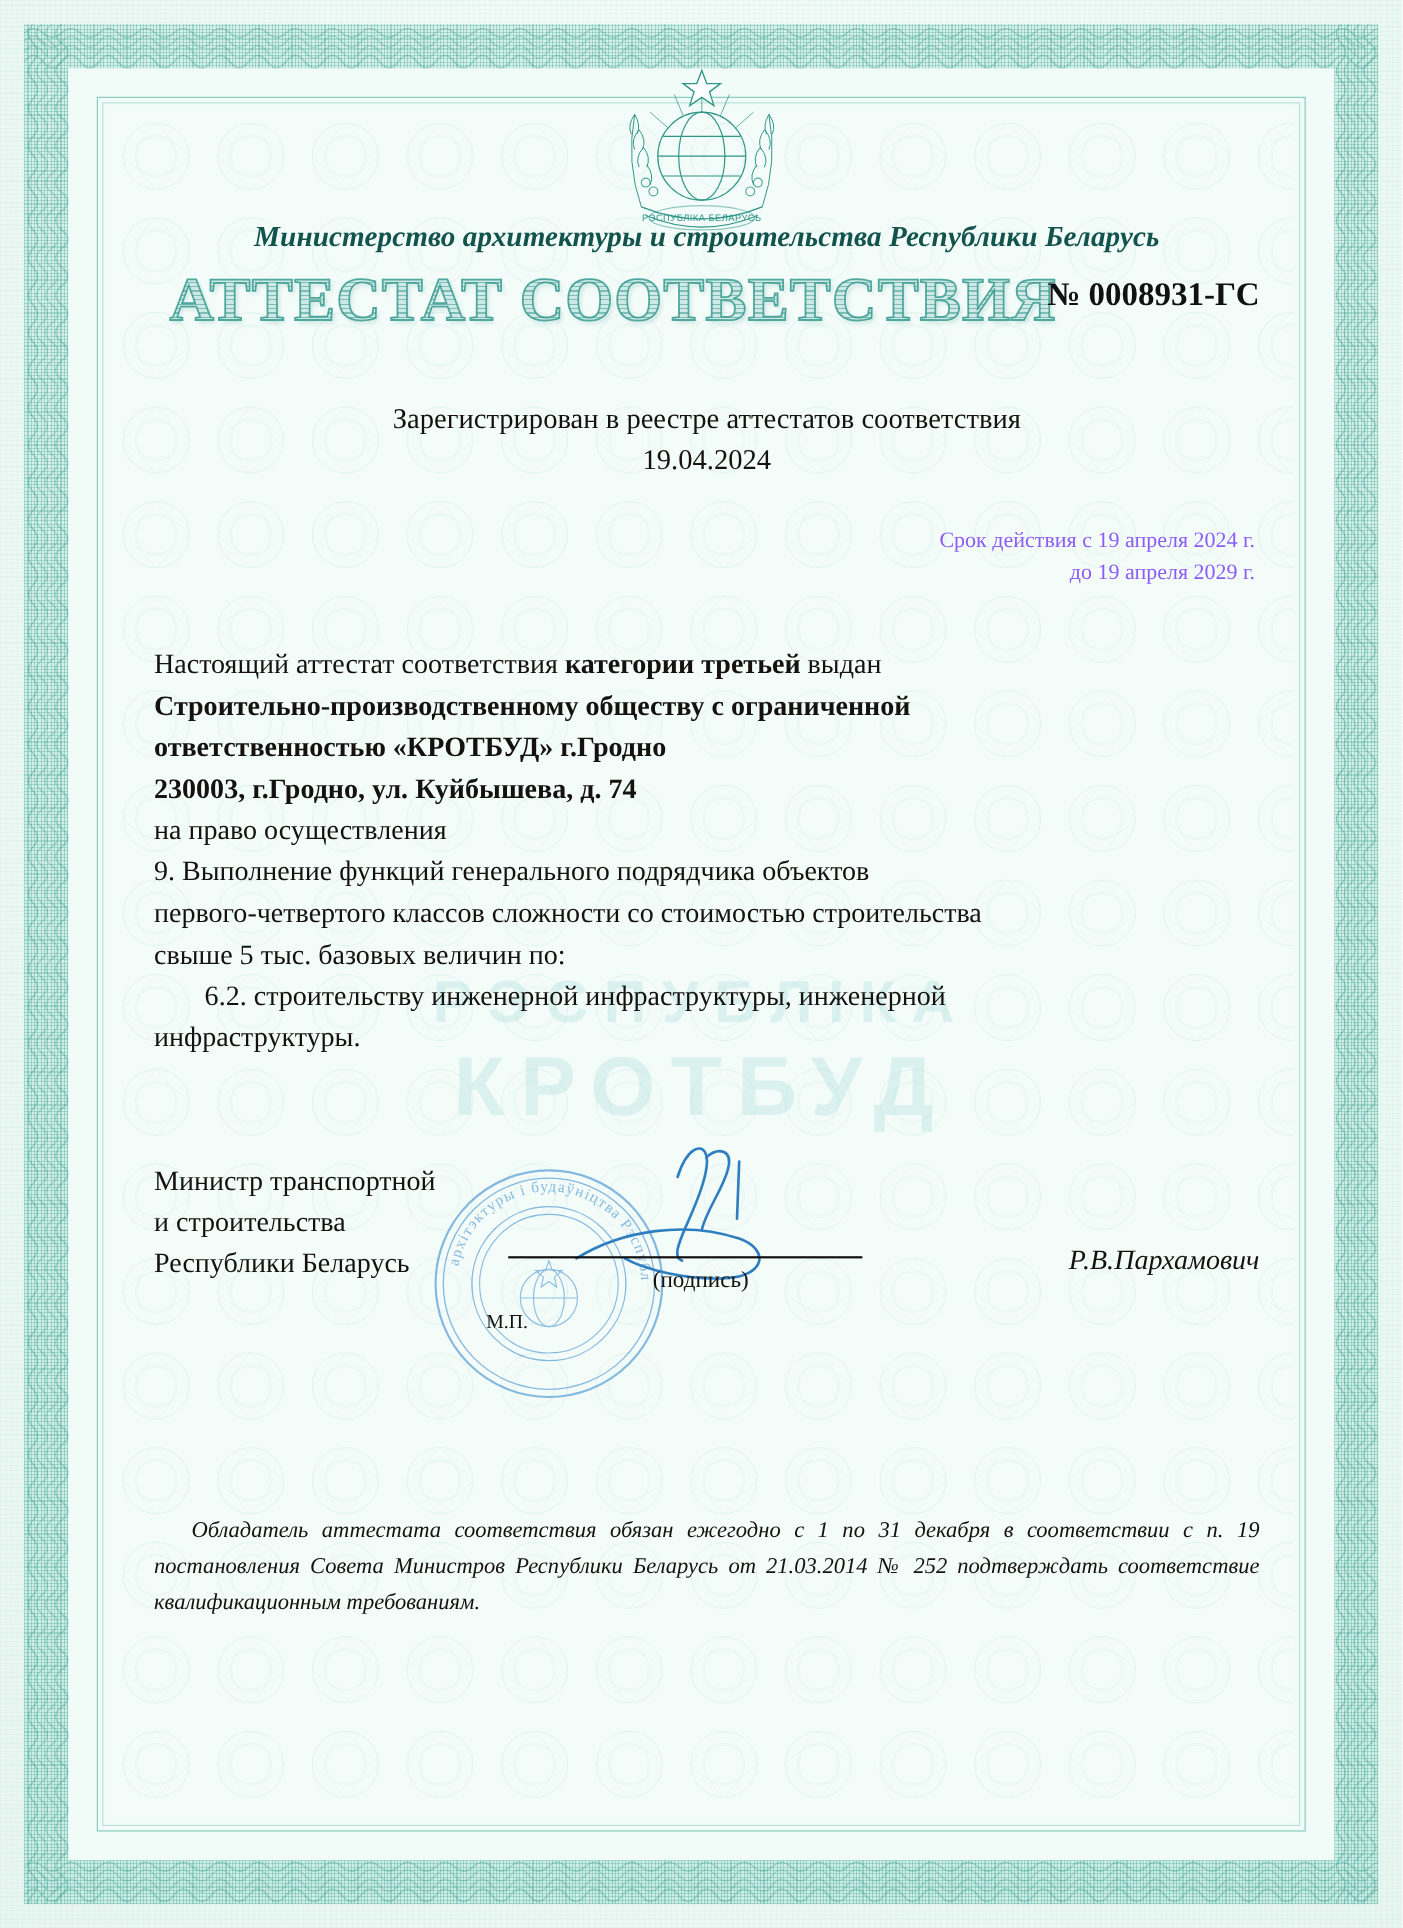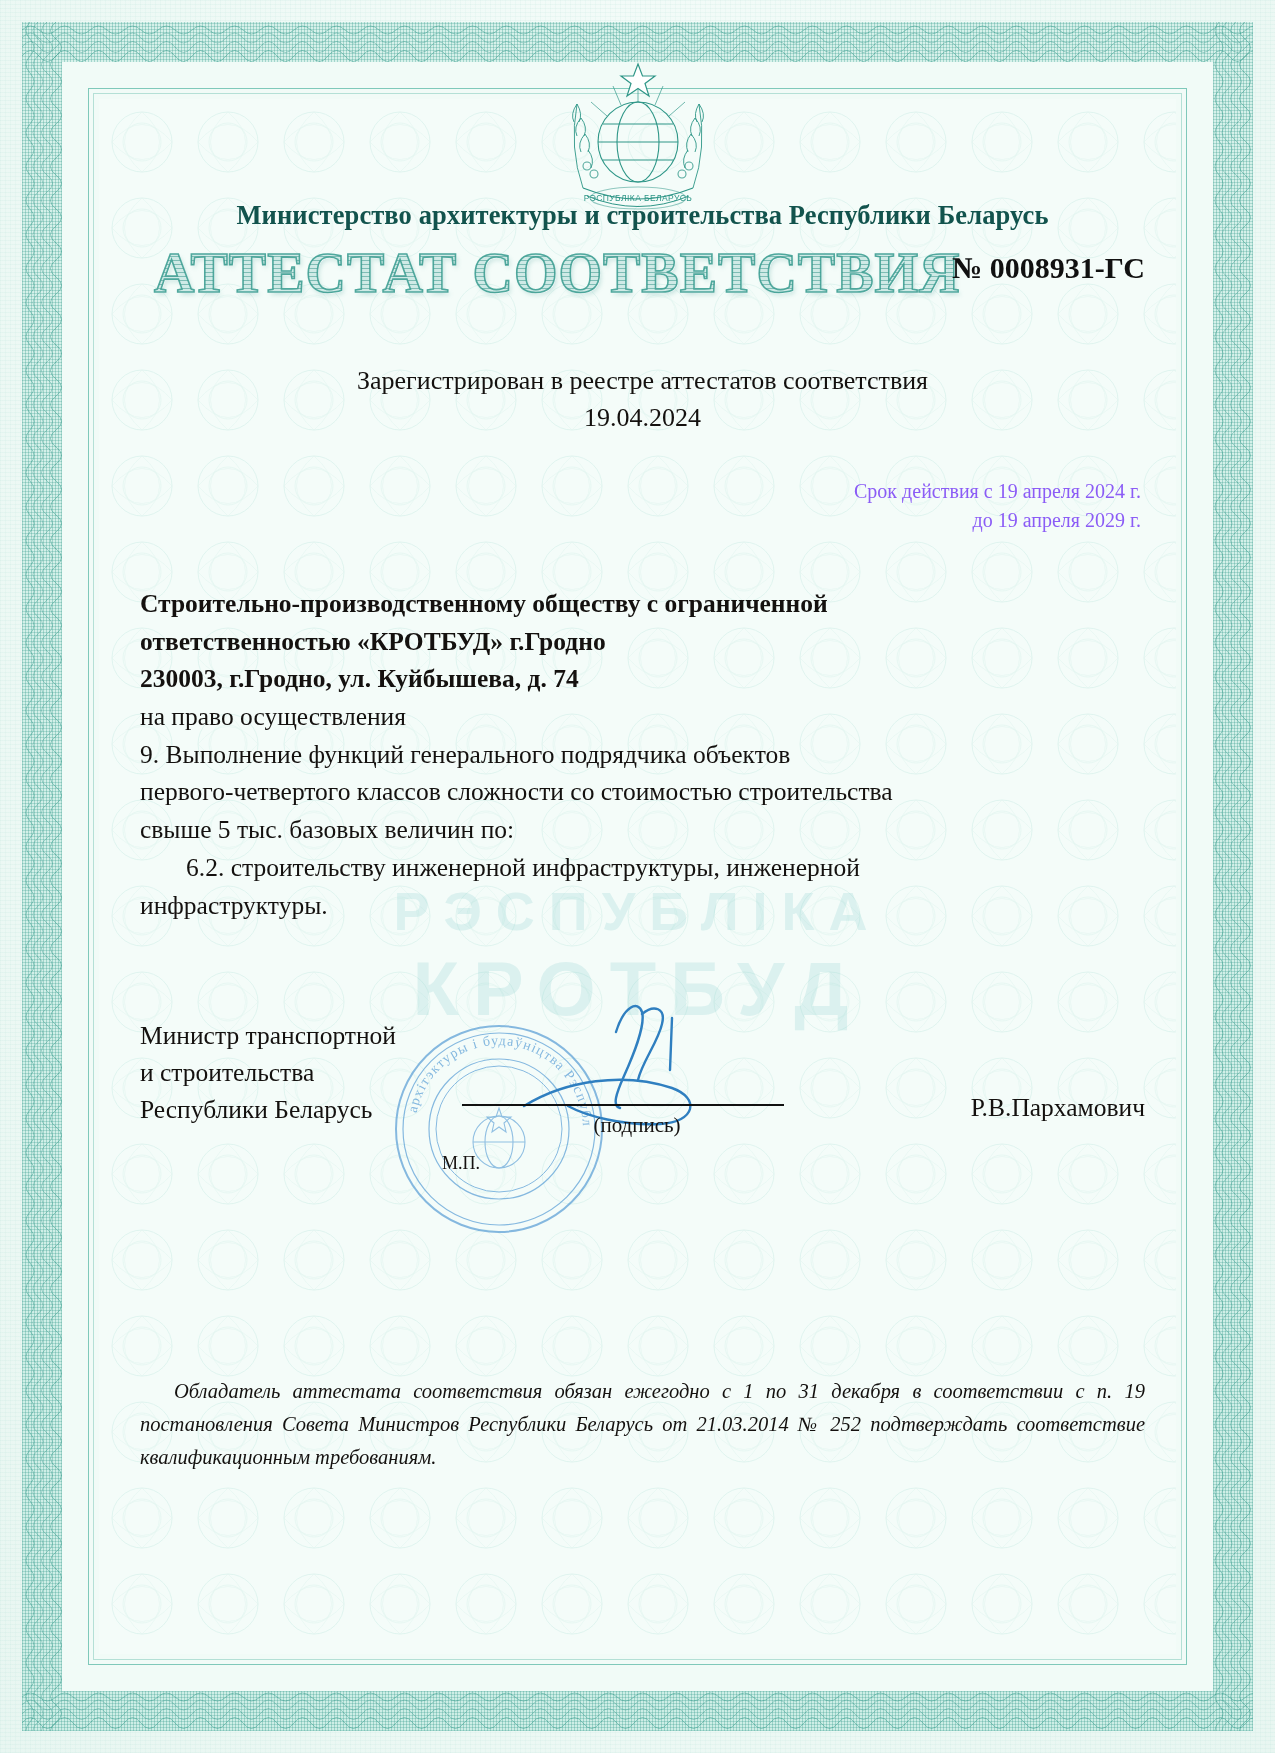--- a/index.html
+++ b/index.html
@@ -112,20 +112,21 @@
 
   .ministry{
     text-align:center;
     font-family:"Liberation Serif", serif;
     font-weight:bold;
     font-size:26.5px;
     color:#12534d;
     letter-spacing:.1px;
     margin:0 0 6px 0;
     white-space:nowrap;
+    font-style:italic;
   }
 
   .title-row{
     position:relative;
     height:74px;
     margin-top:14px;
   }
   .big-title{
     position:absolute;
     left:14px;top:-4px;
@@ -215,20 +216,21 @@
     text-align:center;
     font-size:21px;
     color:#14110f;
   }
   .sign-name{
     position:absolute;
     right:0;top:72px;
     font-size:25.5px;
     color:#14110f;
     white-space:nowrap;
+    font-style:italic;
   }
   .mp{
     position:absolute;
     left:302px;top:132px;
     font-size:18px;
     color:#14110f;
   }
 
   
   .seal{
@@ -371,20 +373,21 @@
       <div>Зарегистрирован в реестре аттестатов соответствия</div>
       <div>19.04.2024</div>
     </div>
 
     <div class="valid-block">
       <div>Срок действия с 19 апреля 2024 г.</div>
       <div>до 19 апреля 2029 г.</div>
     </div>
 
     <div class="body-block">
+      <p><span>Настоящий аттестат соответствия </span><span class="b">категории третьей</span><span> выдан</span></p>
       <p class="b">Строительно-производственному обществу с ограниченной</p>
       <p class="b">ответственностью «КРОТБУД» г.Гродно</p>
       <p class="b">230003, г.Гродно, ул. Куйбышева, д. 74</p>
       <p>на право осуществления</p>
       <p>9. Выполнение функций генерального подрядчика объектов</p>
       <p>первого-четвертого классов сложности со стоимостью строительства</p>
       <p>свыше 5 тыс. базовых величин по:</p>
       <p><span class="indent"></span><span>6.2. строительству инженерной инфраструктуры, инженерной</span></p>
       <p>инфраструктуры.</p>
     </div>

